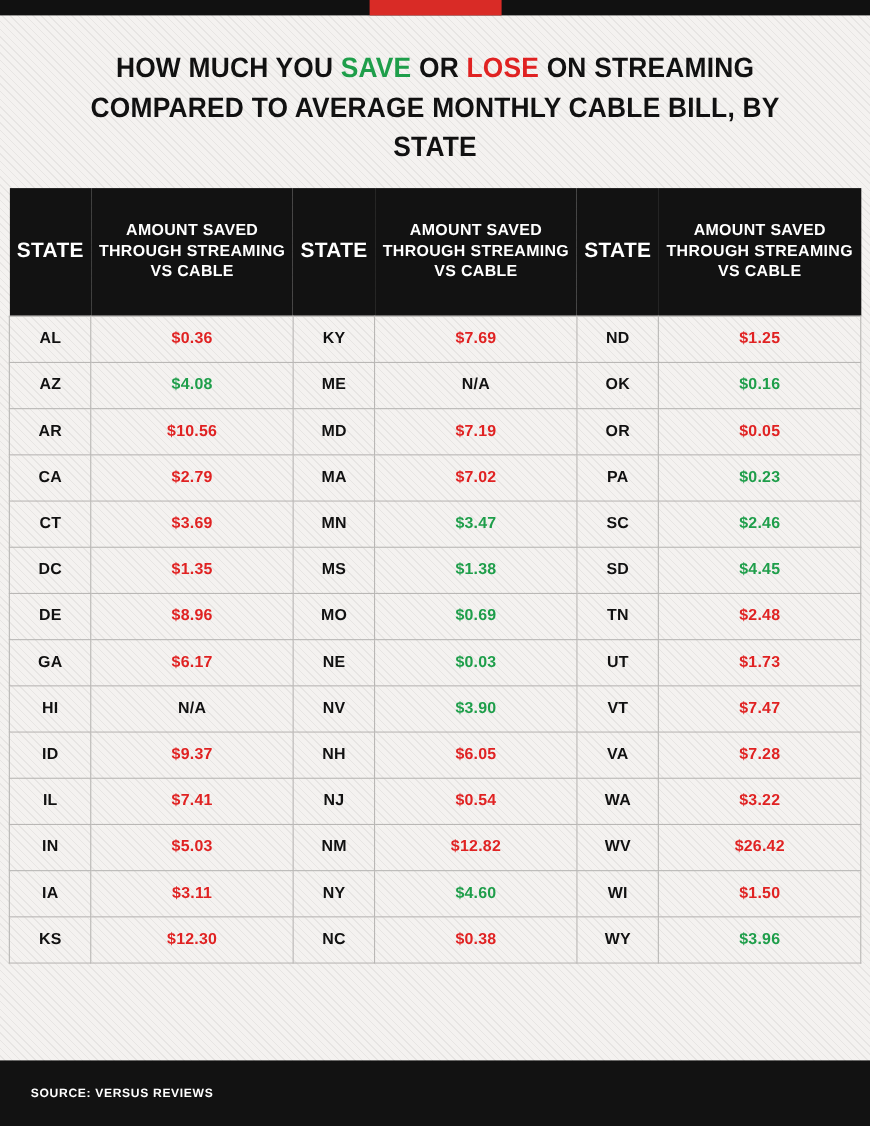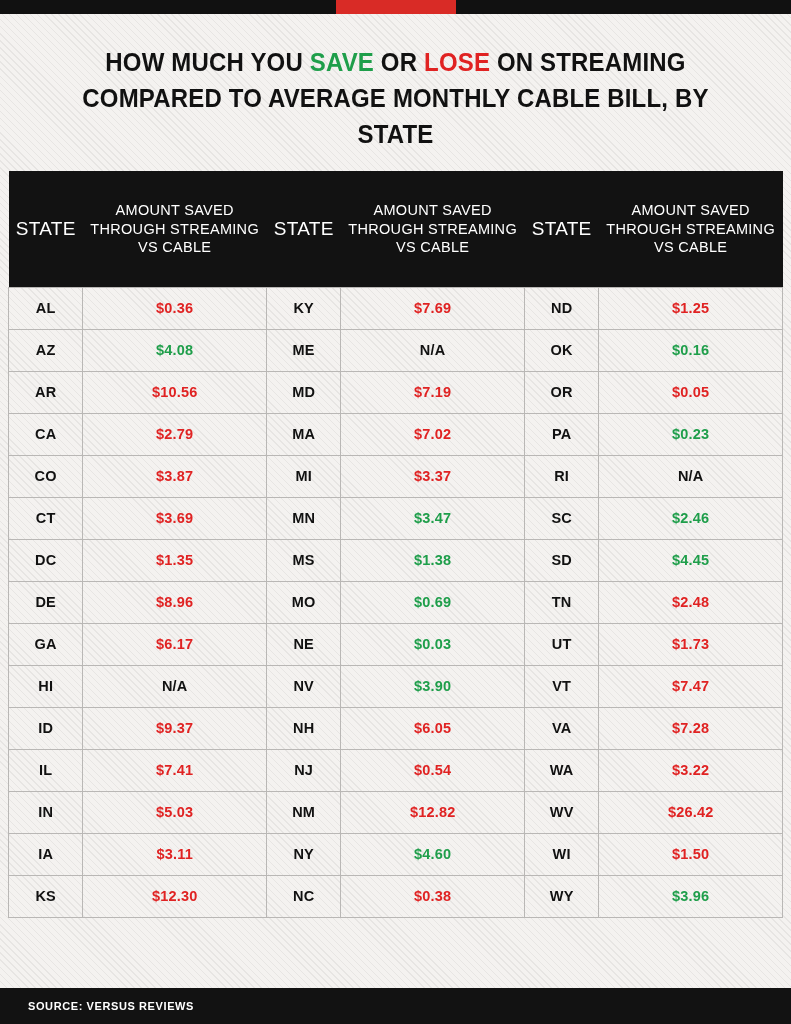--- a/index.html
+++ b/index.html
@@ -69,21 +69,21 @@
   table.grid {
     border-collapse: collapse;
     width: 100%;
     background: transparent;
     table-layout: fixed;
   }
   table.grid th {
     background: #121212;
     color: #fff;
     font-family: "Liberation Sans Narrow", "Liberation Sans", sans-serif;
-    font-weight: normal;
+    font-weight: bold;
     font-size: 14.5px;
     letter-spacing: 0.3px;
     text-transform: uppercase;
     padding: 10px 6px;
     border: none;
     vertical-align: middle;
     line-height: 1.25;
     height: 96px;
     margin-top: 16px;
   }
@@ -102,21 +102,21 @@
     color: #111;
   }
   table.grid td.val.neg { color: #e02222; }
   table.grid td.val.pos { color: #1e9e4a; }
   table.grid td.val.na { color: #111; }
   col.state-w { width: 9.6%; }
   col.amt-w { width: 23.7%; }
 
   .footer {
     flex: 0 0 auto;
-    height: 36px;
+    height: 60px;
     background: #121212;
     display: flex;
     align-items: center;
     justify-content: space-between;
     padding: 0 28px;
     margin-top: 16px;
   }
   .source {
     color: #fff;
     font-size: 11px;
@@ -207,28 +207,20 @@
           </tr>
           <tr>
             <td class="state">CA</td>
             <td class="val neg">$2.79</td>
             <td class="state">MA</td>
             <td class="val neg">$7.02</td>
             <td class="state">PA</td>
             <td class="val pos">$0.23</td>
           </tr>
           <tr>
-            <td class="state">CO</td>
-            <td class="val neg">$3.87</td>
-            <td class="state">MI</td>
-            <td class="val neg">$3.37</td>
-            <td class="state">RI</td>
-            <td class="val na">N/A</td>
-          </tr>
-          <tr>
             <td class="state">CT</td>
             <td class="val neg">$3.69</td>
             <td class="state">MN</td>
             <td class="val pos">$3.47</td>
             <td class="state">SC</td>
             <td class="val pos">$2.46</td>
           </tr>
           <tr>
             <td class="state">DC</td>
             <td class="val neg">$1.35</td>

